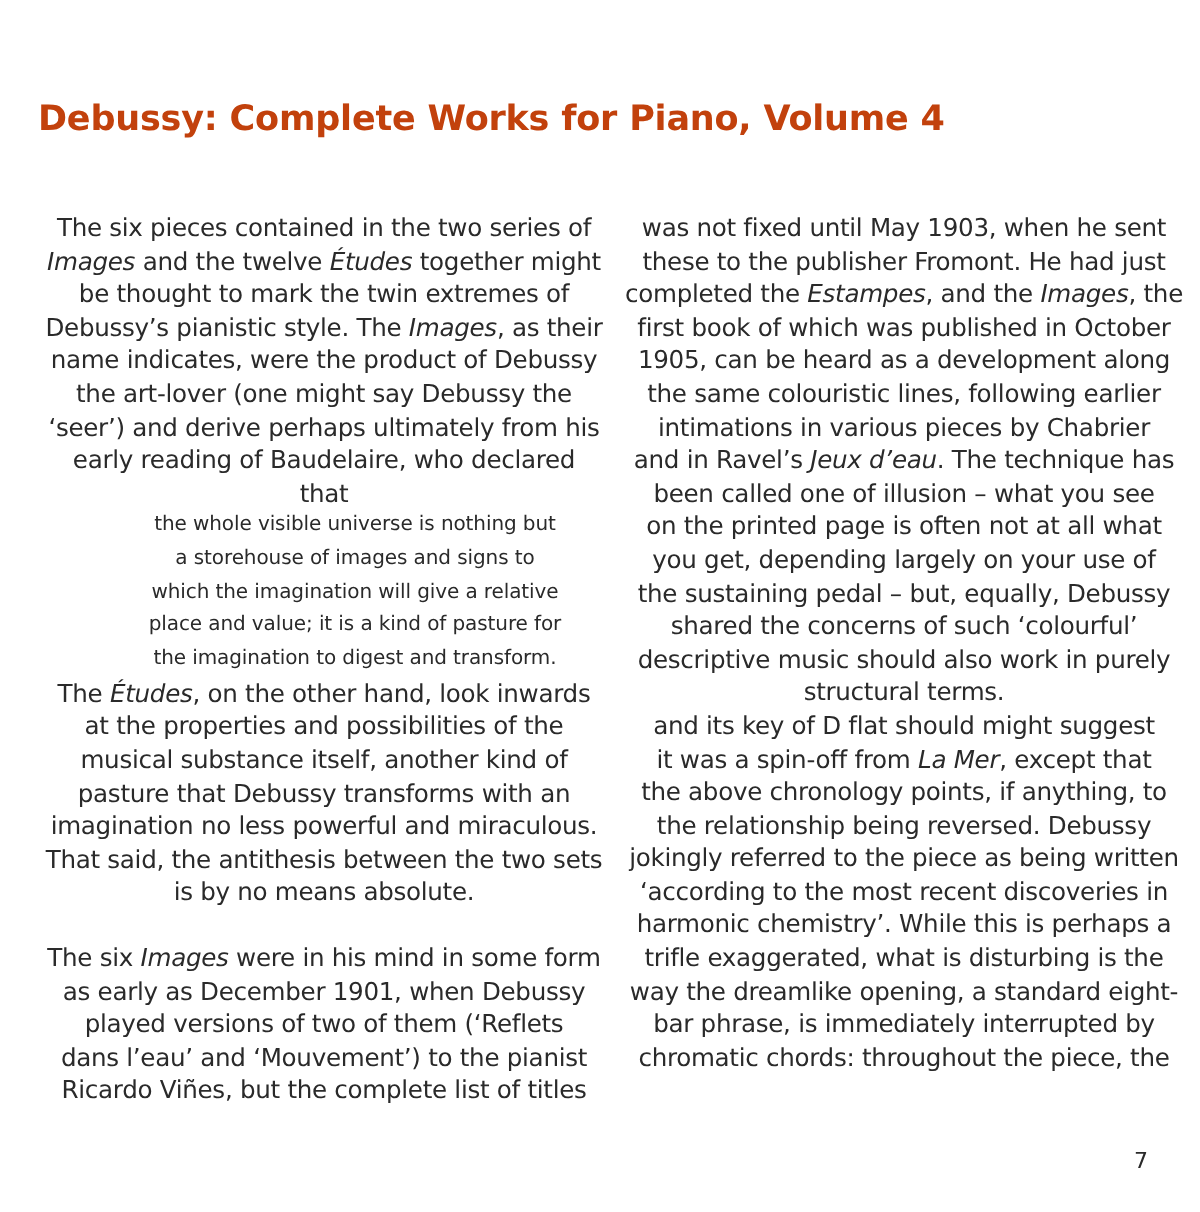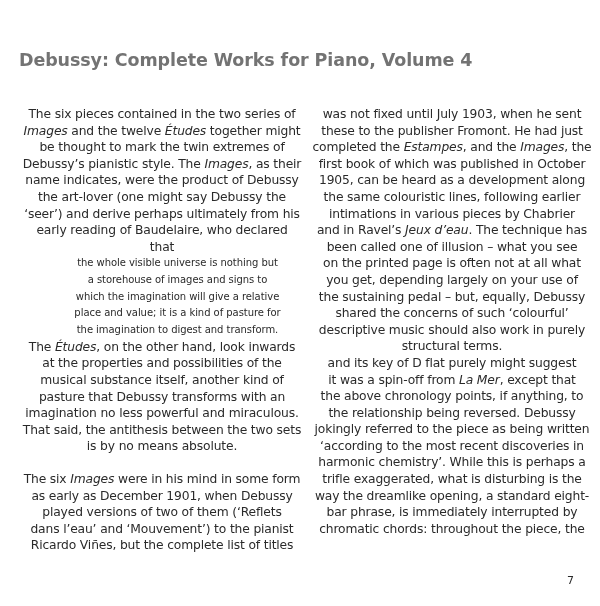--- a/index.html
+++ b/index.html
@@ -1,17 +1,17 @@
 <!DOCTYPE html>
 <html><head>
 <meta charset="utf-8">
 <style>
   html, body { margin: 0; padding: 0; background: #ffffff; }
   body { width: 600px; height: 606px; position: relative; overflow: hidden; font-family: "DejaVu Sans", sans-serif; color: #2a2a2a; }
-  .title { position: absolute; left: 19px; top: 50px; font-size: 17.5px; font-weight: bold; color: #737373; letter-spacing: -0.1px; white-space: nowrap; }
+  .title { position: absolute; left: 19px; top: 50px; font-size: 17.5px; font-weight: bold; color: #c2410c; letter-spacing: -0.1px; white-space: nowrap; }
   .col { position: absolute; top: 106px; text-align: center; }
   .col-left { left: 22px; width: 280px; }
   .col-right { left: 312px; width: 280px; }
   .line { display: block; height: 16.6px; line-height: 16.6px; font-size: 12.3px; white-space: nowrap; letter-spacing: -0.15px; }
   .quote .line { font-size: 10px; height: 16.7px; line-height: 16.7px; padding-left: 31px; letter-spacing: -0.05px; }
   .heading { font-weight: bold; }
   .gap { display: block; height: 16px; }
   .indent { padding-left: 16px; }
   i { }
   .page-number { position: absolute; left: 567px; top: 574px; font-size: 11px; color: #2a2a2a; }
@@ -54,38 +54,38 @@
       <span class="line">The six <i>Images</i> were in his mind in some form</span>
       <span class="line">as early as December 1901, when Debussy</span>
       <span class="line">played versions of two of them (‘Reflets</span>
       <span class="line">dans l’eau’ and ‘Mouvement’) to the pianist</span>
       <span class="line">Ricardo Viñes, but the complete list of titles</span>
     </div>
 </div>
 
 <div class="col col-right">
   <div>
-      <span class="line">was not fixed until July 1903, when he sent</span>
+      <span class="line">was not fixed until May 1903, when he sent</span>
       <span class="line">these to the publisher Fromont. He had just</span>
       <span class="line">completed the <i>Estampes</i>, and the <i>Images</i>, the</span>
       <span class="line">first book of which was published in October</span>
       <span class="line">1905, can be heard as a development along</span>
       <span class="line">the same colouristic lines, following earlier</span>
       <span class="line">intimations in various pieces by Chabrier</span>
       <span class="line">and in Ravel’s <i>Jeux d’eau</i>. The technique has</span>
       <span class="line">been called one of illusion – what you see</span>
       <span class="line">on the printed page is often not at all what</span>
       <span class="line">you get, depending largely on your use of</span>
       <span class="line">the sustaining pedal – but, equally, Debussy</span>
       <span class="line">shared the concerns of such ‘colourful’</span>
       <span class="line">descriptive music should also work in purely</span>
       <span class="line">structural terms.</span>
     </div>
   <div>
-      <span class="line">and its key of D flat purely might suggest</span>
+      <span class="line">and its key of D flat should might suggest</span>
       <span class="line">it was a spin-off from <i>La Mer</i>, except that</span>
       <span class="line">the above chronology points, if anything, to</span>
       <span class="line">the relationship being reversed. Debussy</span>
       <span class="line">jokingly referred to the piece as being written</span>
       <span class="line">‘according to the most recent discoveries in</span>
       <span class="line">harmonic chemistry’. While this is perhaps a</span>
       <span class="line">trifle exaggerated, what is disturbing is the</span>
       <span class="line">way the dreamlike opening, a standard eight-</span>
       <span class="line">bar phrase, is immediately interrupted by</span>
       <span class="line">chromatic chords: throughout the piece, the</span>

